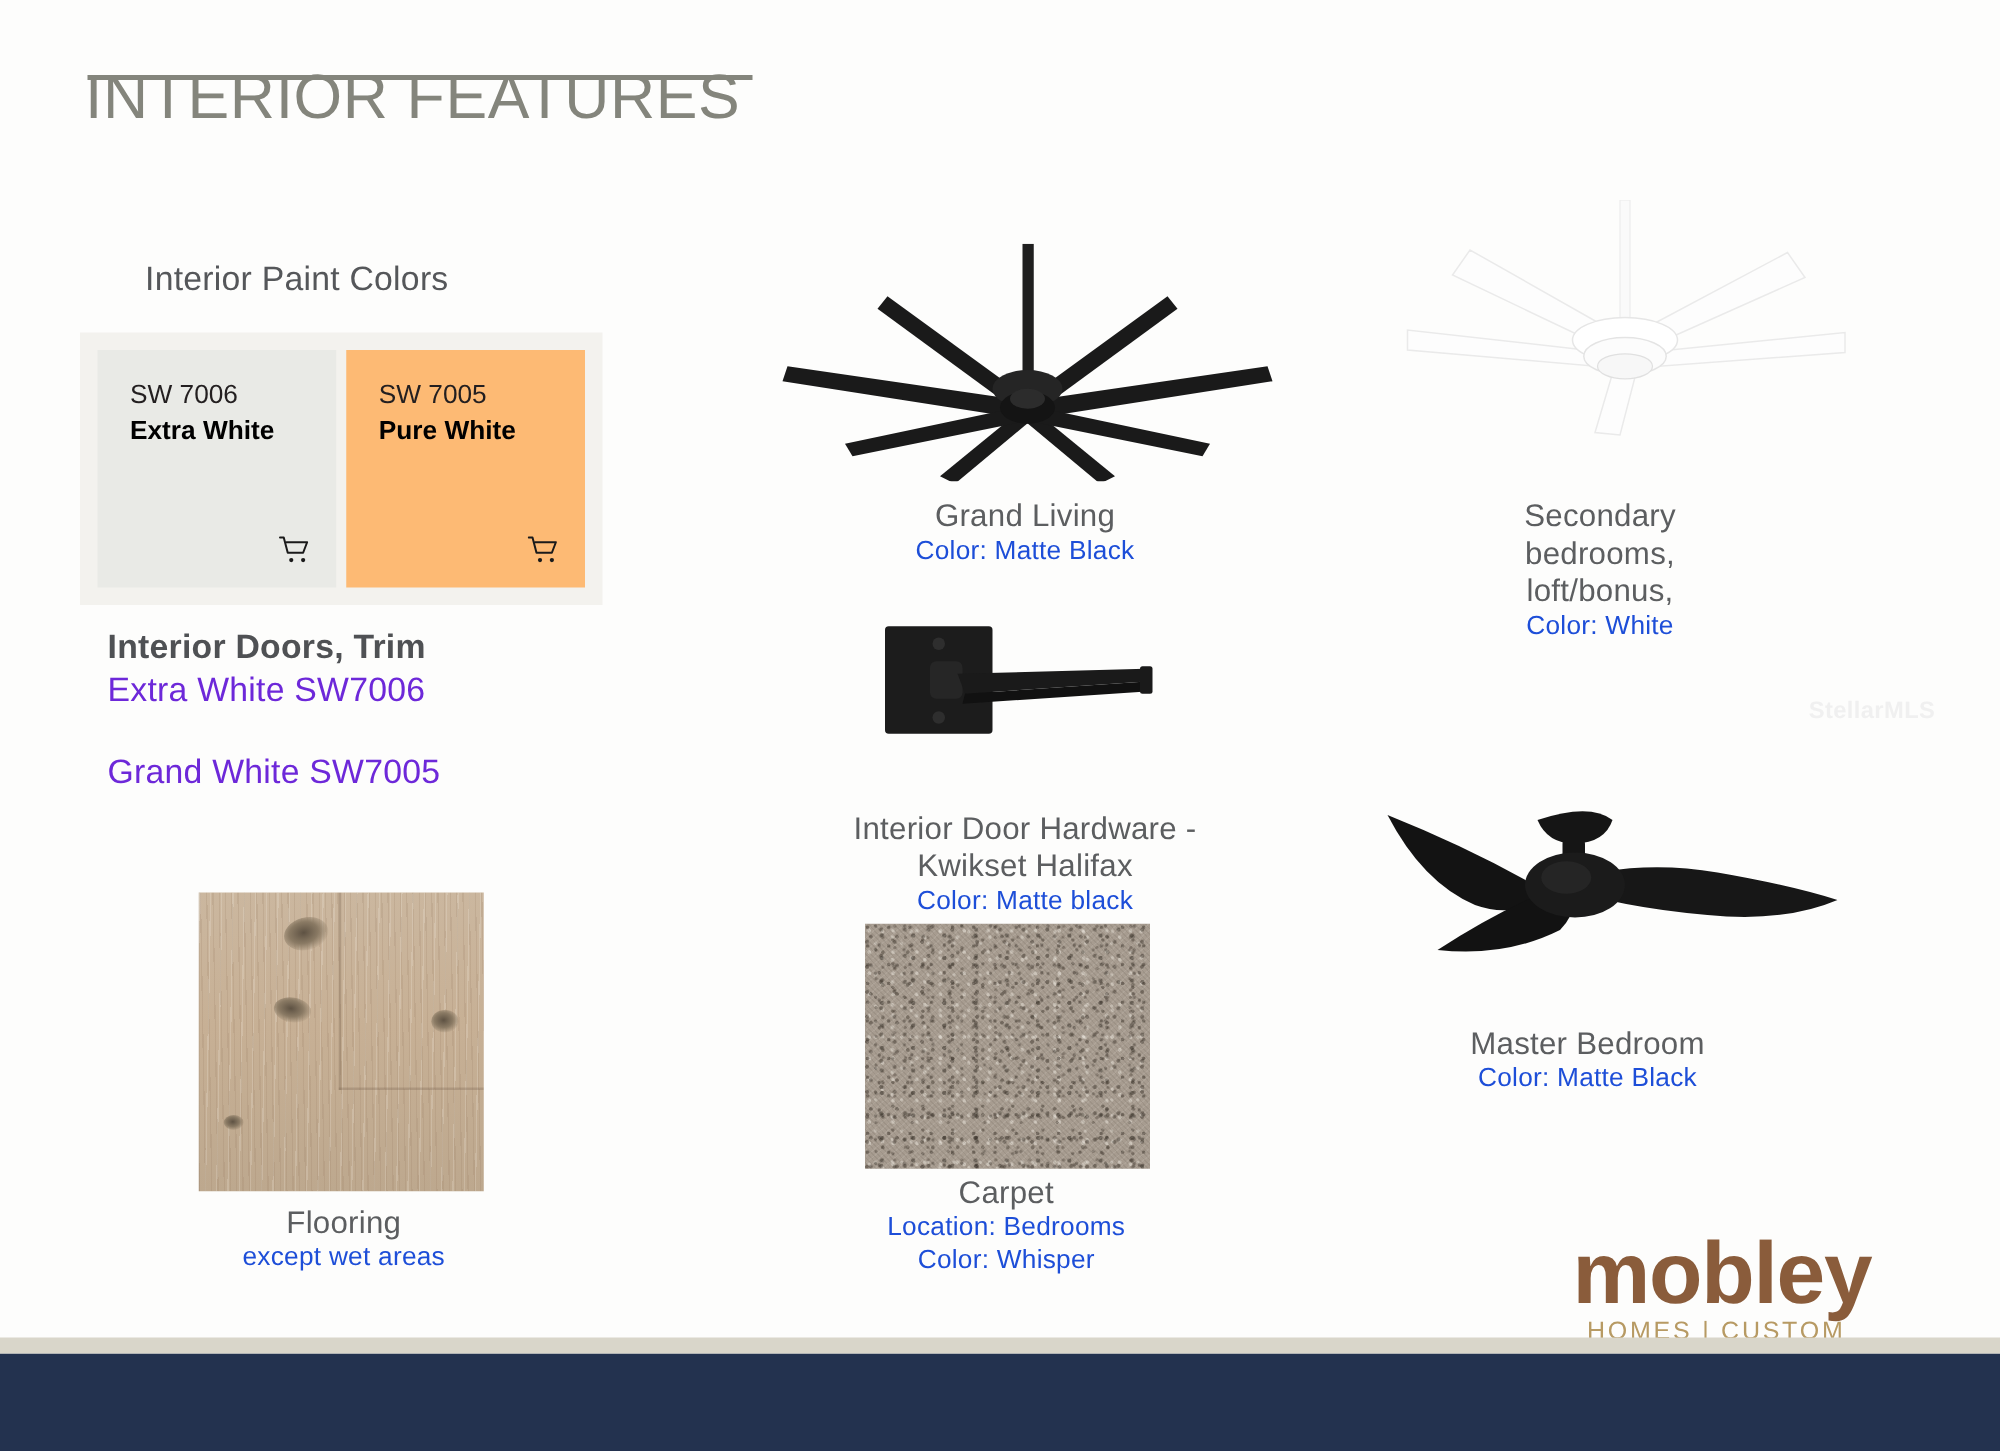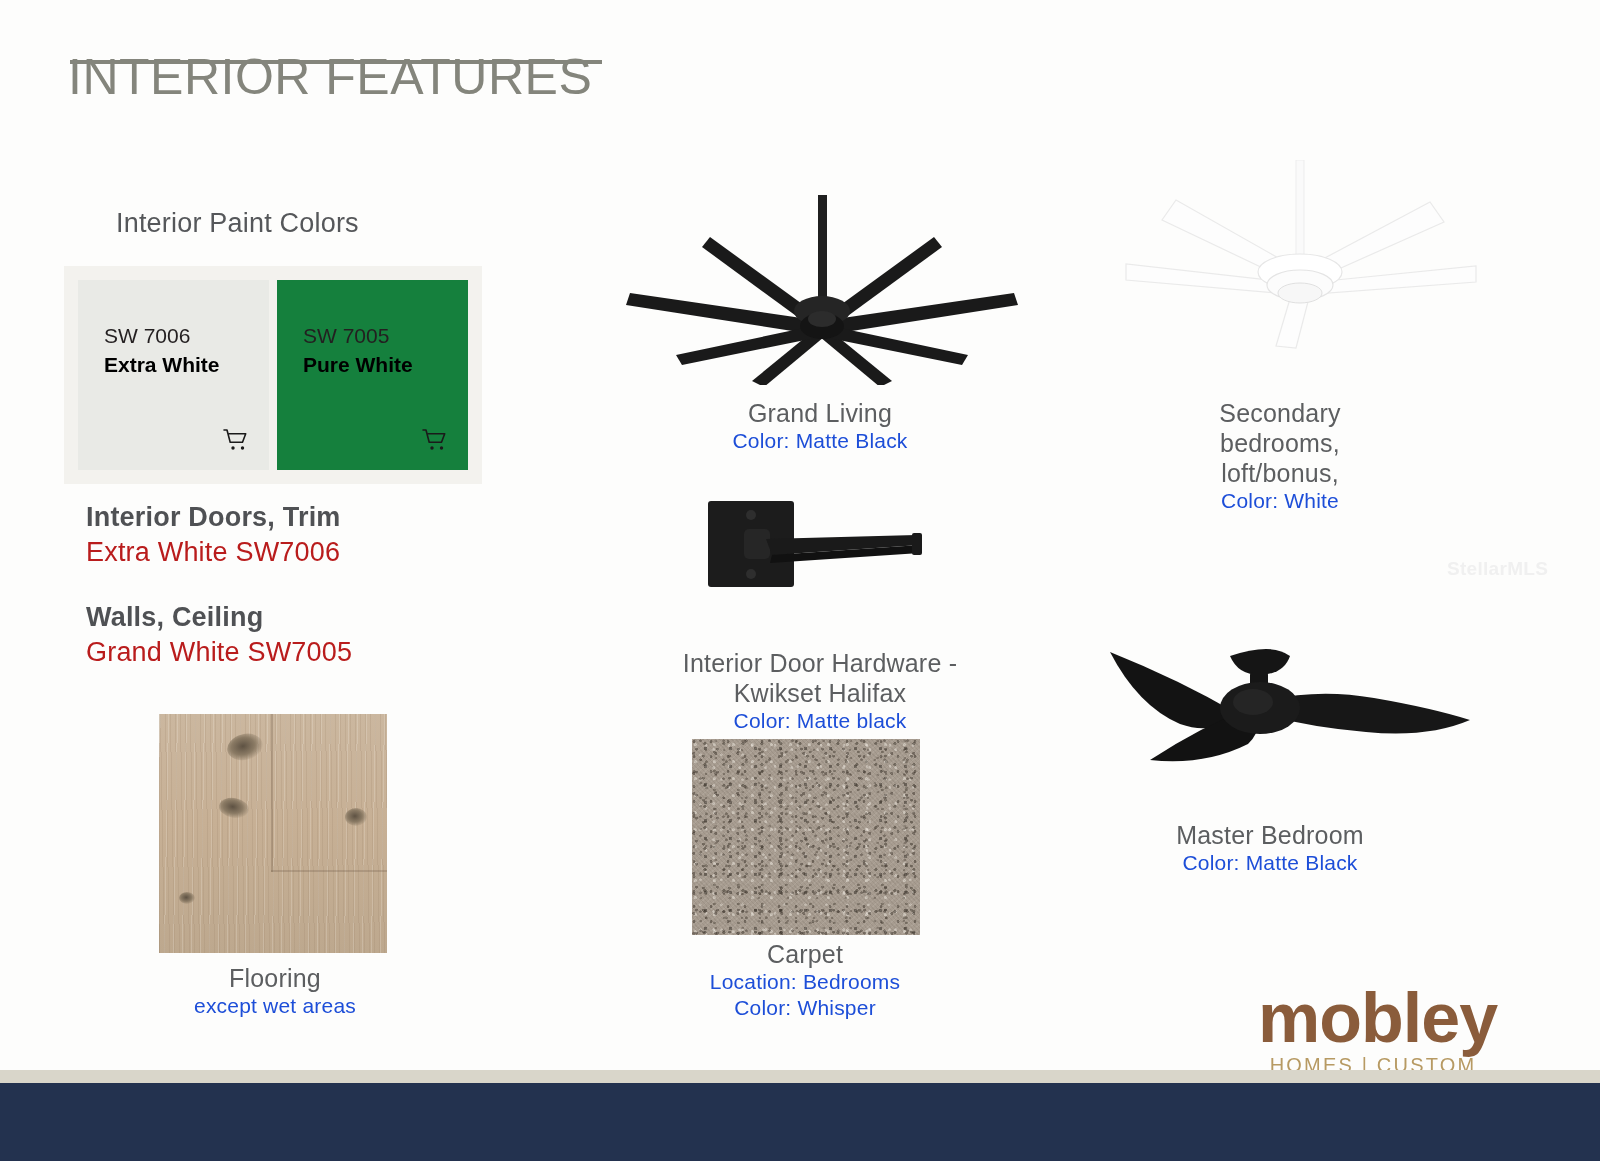--- a/index.html
+++ b/index.html
@@ -65,28 +65,27 @@
     padding: 14px 14px;
     gap: 8px;
   }
   .swatch {
     position: relative;
     flex: 1;
     height: 190px;
     padding: 22px 0 0 26px;
   }
   .swatch.extra-white { background: #e9eae6; }
-  .swatch.pure-white  { background: #15803d; }
+  .swatch.pure-white  { background: #fdba74; }
 
   .swatch-code {
     font-size: 21px;
     color: #231f20;
     font-weight: 400;
     line-height: 1.35;
-    margin-top: 20px;
   }
   .swatch-name {
     font-size: 21px;
     color: #000000;
     font-weight: 700;
     line-height: 1.4;
   }
   .cart-icon {
     position: absolute;
     right: 20px;
@@ -101,21 +100,21 @@
 
   .spec-title {
     font-size: 27px;
     color: #4f5154;
     font-weight: 600;
     letter-spacing: 0.2px;
     line-height: 1.28;
   }
   .spec-sub {
     font-size: 27px;
-    color: #b91c1c;
+    color: #6d28d9;
     font-weight: 400;
     letter-spacing: 0.2px;
     line-height: 1.28;
   }
 
   
   .floor-wrap { position: absolute; left: 159px; top: 714px; width: 228px; }
   .floor-sample {
     width: 228px;
     height: 239px;
@@ -306,21 +305,20 @@
         </span>
       </div>
     </div>
 
     <div class="spec-block doors">
       <div class="spec-title">Interior Doors, Trim</div>
       <div class="spec-sub">Extra White SW7006</div>
     </div>
 
     <div class="spec-block walls">
-      <div class="spec-title">Walls, Ceiling</div>
       <div class="spec-sub">Grand White SW7005</div>
     </div>
 
     <div class="floor-wrap">
       <div class="floor-sample">
         <div class="grain"></div>
         <div class="floor-seam-v"></div>
         <div class="floor-seam-h"></div>
         <div class="knot k1"></div>
         <div class="knot k2"></div>

